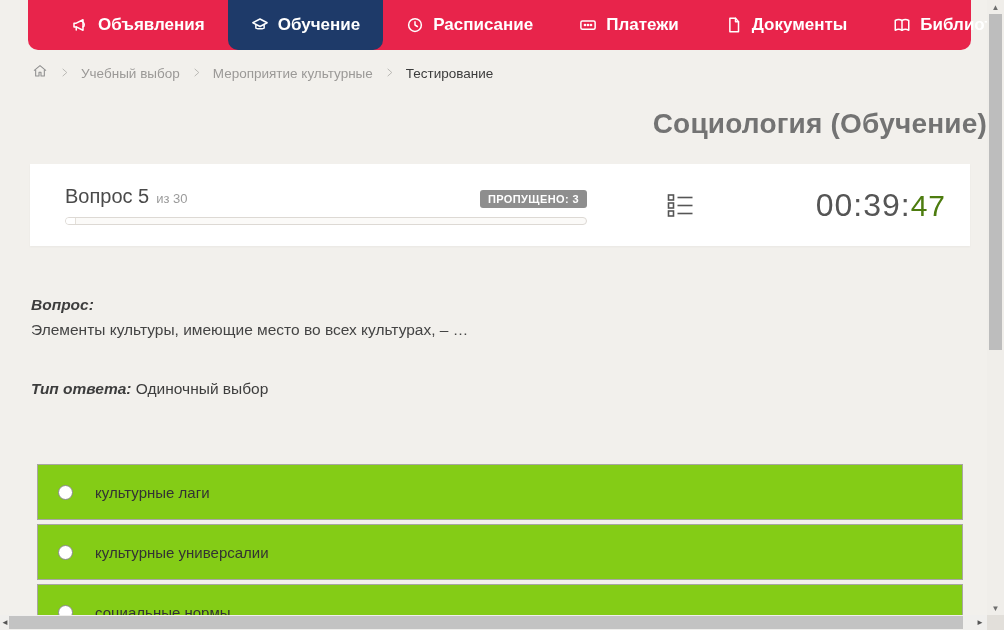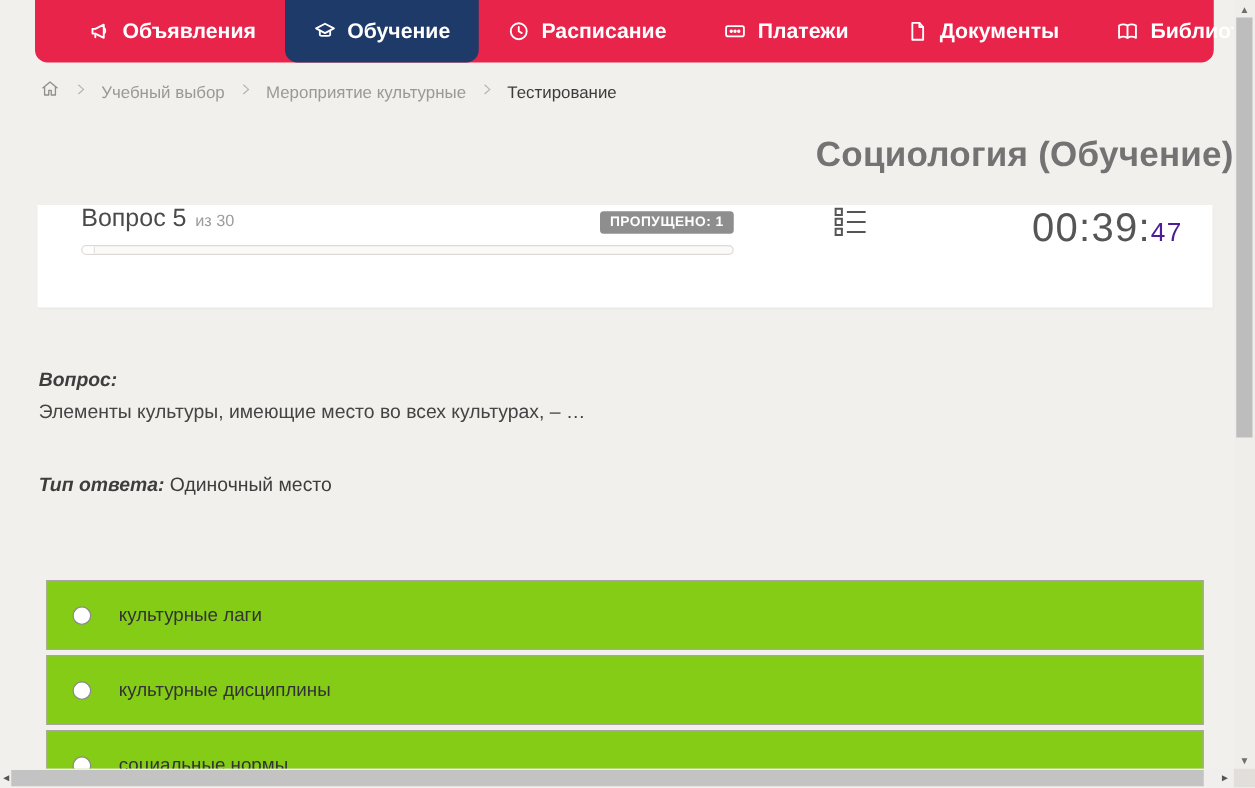--- a/index.html
+++ b/index.html
@@ -29,40 +29,40 @@
   .crumb-sep svg { width:11px; height:11px; stroke:#b5b3af; fill:none; stroke-width:2; }
   .crumb { font-size:13.5px; color:#9b9997; text-decoration:none; }
   .crumb.current { color:#3c3c3c; }
 
   
   .page-title { margin-top:26px; text-align:right; font-size:28px; font-weight:700; color:#737373; letter-spacing:.2px; }
 
   
   .question-card {
     margin:24px 0 0 30px; width:940px; height:82px; background:#ffffff;
-    display:flex; box-shadow:0 1px 2px rgba(0,0,0,0.04);
+    display:flex; align-items:center; box-shadow:0 1px 2px rgba(0,0,0,0.04);
   }
   .qc-left { width:557px; padding-left:35px; }
   .qc-head { display:flex; align-items:baseline; }
   .qc-question { font-size:20px; color:#4a4a4a; }
   .qc-of { font-size:13px; color:#9b9b9b; margin-left:7px; }
   .qc-badge {
     margin-left:auto; background:#8e8e8e; color:#fff; font-size:11px; font-weight:700;
     letter-spacing:.4px; padding:3px 8px 2px; border-radius:3px; line-height:13px;
   }
   .qc-progress {
     margin-top:9px; height:8px; border:1px solid #ddd9d4; border-radius:5px;
     background:#fbfaf8; overflow:hidden; position:relative;
   }
   .qc-progress-fill { position:absolute; left:0; top:0; bottom:0; background:#ffffff; border-right:1px solid #e4e0da; }
   .qc-listicon { margin-left:80px; cursor:pointer; display:flex; }
   .qc-listicon svg { width:27px; height:27px; }
   .qc-timer { margin-left:auto; padding-right:24px; font-weight:300; letter-spacing:1px; white-space:nowrap; }
   .qc-timer .t-main { font-size:32px; color:#555555; }
-  .qc-timer .t-sec { font-size:21px; color:#4c1d95; }
+  .qc-timer .t-sec { font-size:30px; color:#4d7c0f; }
 
   
   .question-section { margin:50px 0 0 31px; font-size:15.5px; color:#3d3d3d; }
   .q-label { font-weight:700; font-style:italic; }
   .q-text { margin-top:7px; color:#444; }
   .q-type-row { margin-top:41px; }
   .q-type-value { font-style:normal; font-weight:400; color:#3d3d3d; }
 
   
   .options { margin:66px 0 0 37px; width:926px; }
@@ -176,21 +176,21 @@
     <span class="crumb current">Тестирование</span>
   </div>
 
   <h1 class="page-title">Социология (Обучение)</h1>
 
   <div class="question-card">
     <div class="qc-left">
       <div class="qc-head">
         <span class="qc-question">Вопрос 5</span>
         <span class="qc-of">из 30</span>
-        <span class="qc-badge">ПРОПУЩЕНО: 1</span>
+        <span class="qc-badge">ПРОПУЩЕНО: 3</span>
       </div>
       <div class="qc-progress">
         <div class="qc-progress-fill" id="progress-fill" style="width: 2%;"></div>
       </div>
     </div>
     <div class="qc-listicon">
       <svg viewBox="0 0 27 27">
         <g fill="none" stroke="#555" stroke-width="1.6">
           <rect x="1.5" y="3" width="5" height="5"></rect>
             <line x1="10.5" y1="5.5" x2="25.5" y2="5.5"></line>
@@ -204,32 +204,32 @@
     <div class="qc-timer">
       <span class="t-main">00:39:</span><span class="t-sec">47</span>
     </div>
   </div>
 
   <div class="question-section">
     <div class="q-label">Вопрос:</div>
     <div class="q-text">Элементы культуры, имеющие место во всех культурах, – …</div>
     <div class="q-type-row">
       <span class="q-label">Тип ответа:</span>
-      <span class="q-type-value">Одиночный место</span>
+      <span class="q-type-value">Одиночный выбор</span>
     </div>
   </div>
 
   <div class="options">
     <div class="option">
       <span class="radio"></span>
       <span class="option-label">культурные лаги</span>
     </div>
     <div class="option">
       <span class="radio"></span>
-      <span class="option-label">культурные дисциплины</span>
+      <span class="option-label">культурные универсалии</span>
     </div>
     <div class="option">
       <span class="radio"></span>
       <span class="option-label">социальные нормы</span>
     </div>
   </div>
 
 </div>
 
 <div class="vscroll">

